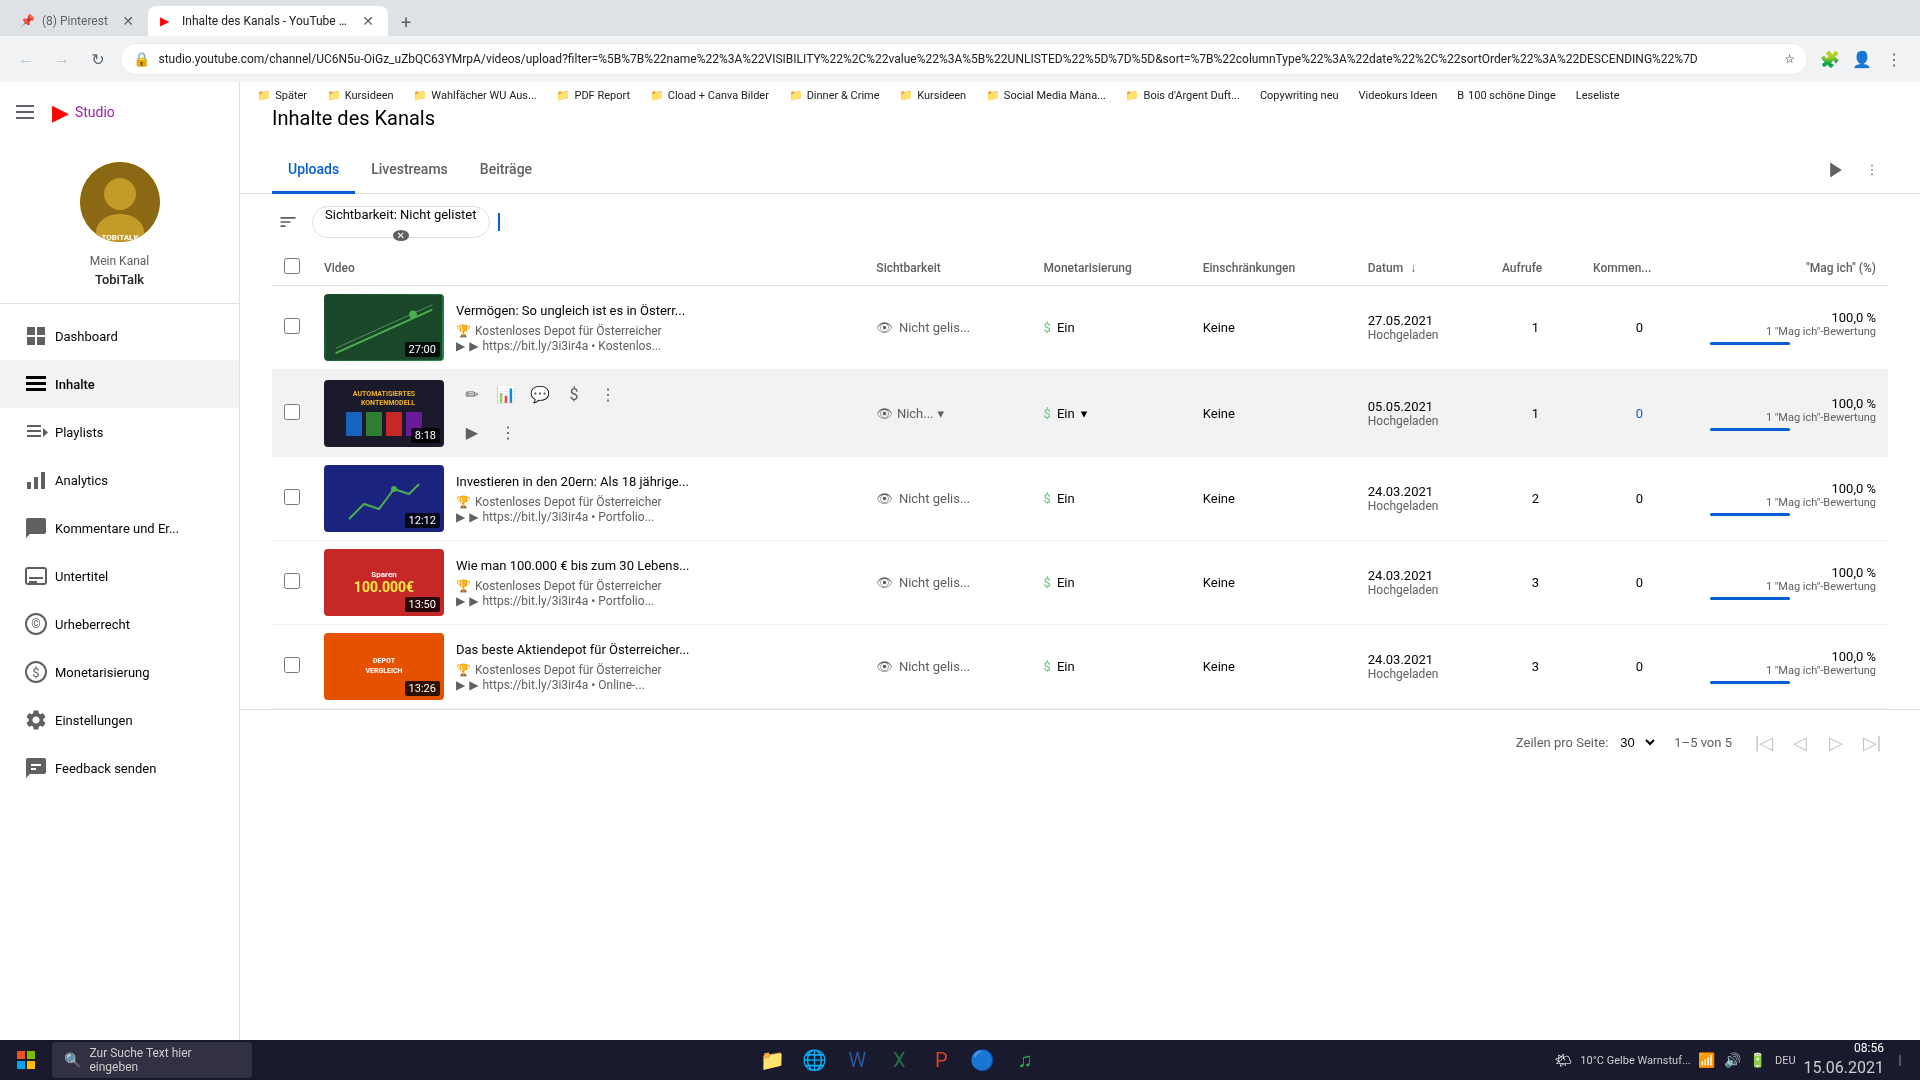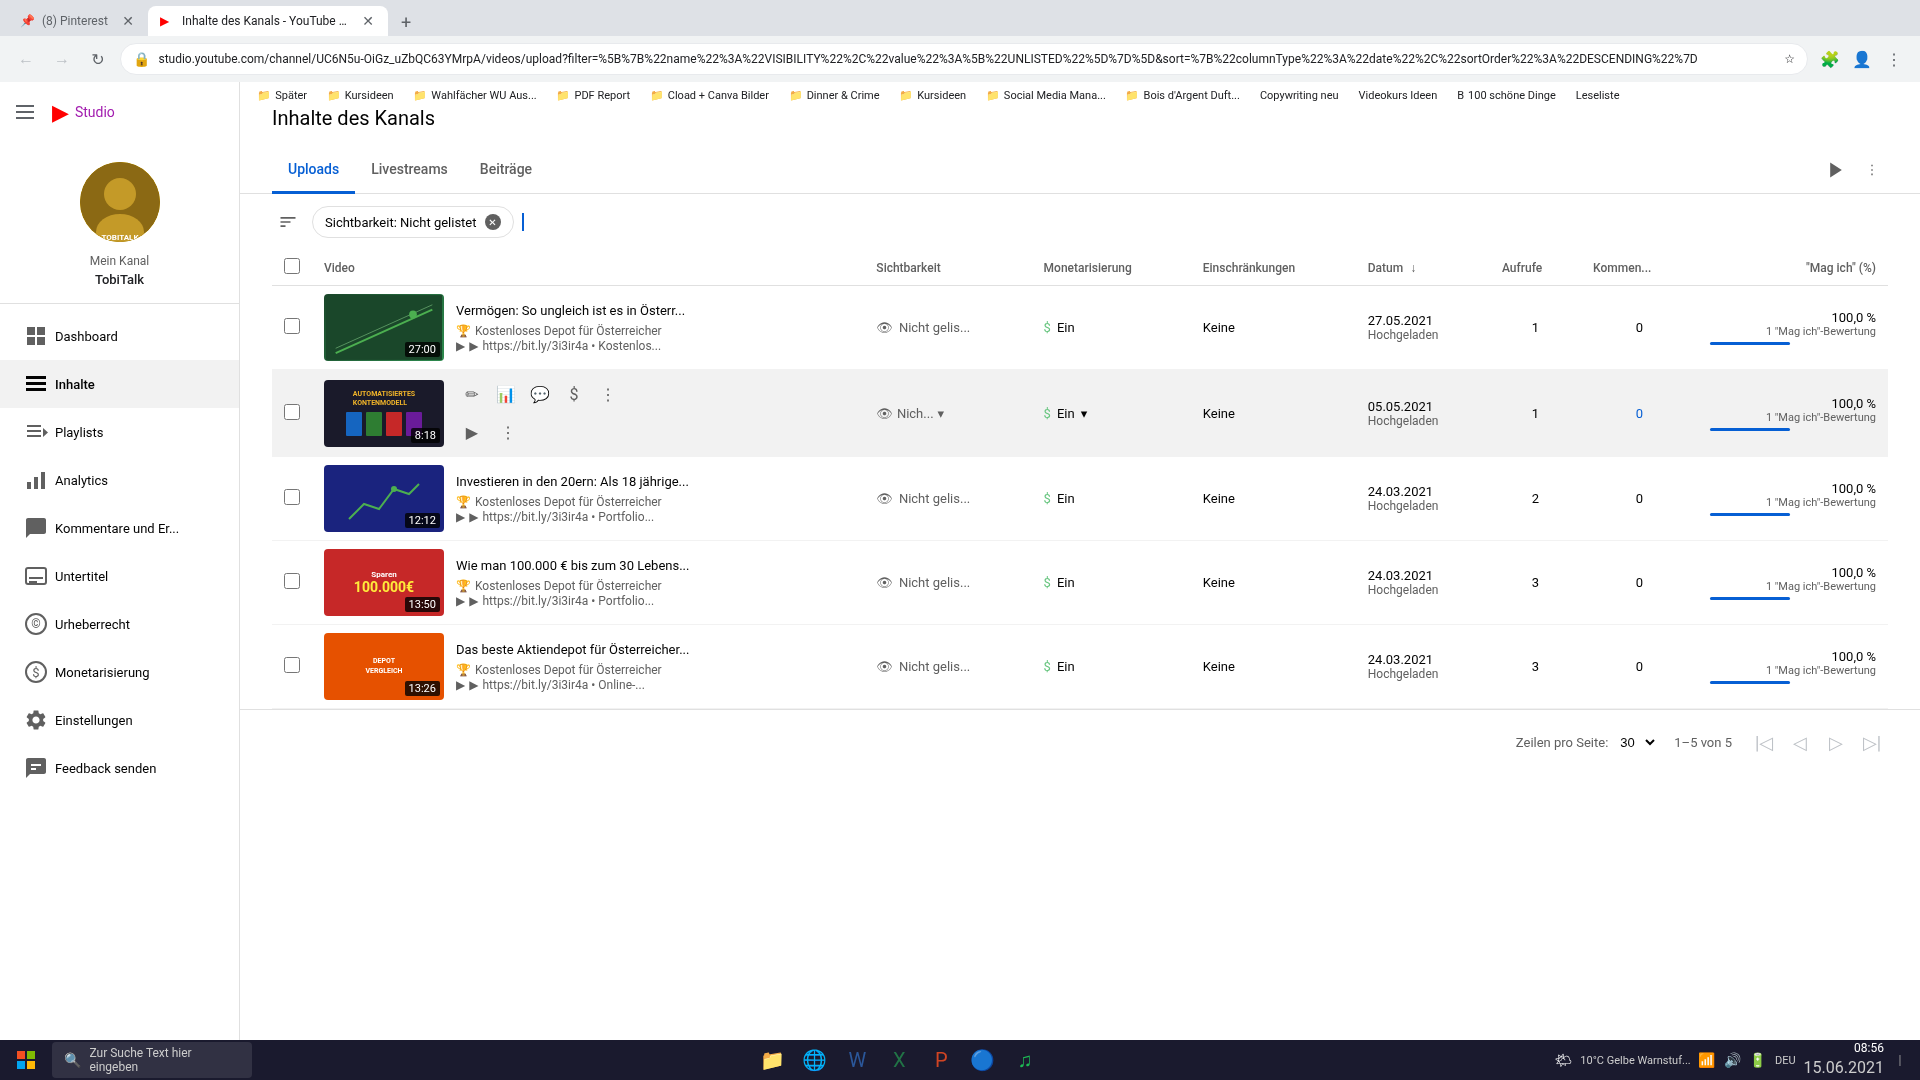--- a/index.html
+++ b/index.html
@@ -55,21 +55,21 @@
     .page-title { font-size: 20px; font-weight: 400; color: #030303; margin-bottom: 16px; }
     
     .tabs { display: flex; align-items: center; border-bottom: 1px solid #e0e0e0; padding: 0 32px; gap: 0; }
     .tab-item { height: 48px; padding: 0 16px; display: flex; align-items: center; font-size: 14px; font-weight: 500; color: #606060; cursor: pointer; border-bottom: 3px solid transparent; margin-bottom: -1px; }
     .tab-item.active { color: #065fd4; border-bottom-color: #065fd4; }
     .tab-actions { margin-left: auto; display: flex; align-items: center; gap: 4px; }
     .tab-action-btn { width: 32px; height: 32px; display: flex; align-items: center; justify-content: center; border-radius: 50%; cursor: pointer; color: #606060; }
 
     .filter-bar { padding: 12px 32px; display: flex; align-items: center; gap: 8px; }
     .filter-sort-btn { width: 32px; height: 32px; display: flex; align-items: center; justify-content: center; cursor: pointer; color: #606060; }
-    .filter-chip { display: flex; align-items: center; height: 32px; padding: 0 12px; border: 1px solid #e0e0e0; border-radius: 16px; font-size: 13px; color: #030303; gap: 8px; }
+    .filter-chip { display: flex; align-items: center; height: 32px; padding: 0 12px; border: 1px solid #e0e0e0; border-radius: 16px; font-size: 13px; color: #030303; gap: 8px; flex-direction: column; }
     .filter-chip-close { width: 16px; height: 16px; display: flex; align-items: center; justify-content: center; border-radius: 50%; background: #606060; color: #fff; font-size: 10px; cursor: pointer; }
 
     
     .table-container { padding: 0 32px; }
     .table { width: 100%; border-collapse: collapse; }
     .table th { padding: 8px 12px; font-size: 12px; font-weight: 500; color: #606060; text-align: left; border-bottom: 1px solid #e0e0e0; white-space: nowrap; cursor: pointer; }
     .table th:first-child { width: 40px; }
     .table th .sort-icon { display: inline; margin-left: 4px; }
     .table td { padding: 8px 12px; border-bottom: 1px solid #f2f2f2; vertical-align: middle; }
     .table tr.hovered td { background: #f2f2f2; }
@@ -487,21 +487,21 @@
           </tr>
 
           <tr class="hovered">
             <td class="checkbox-cell">
               <input type="checkbox" style="">
             </td>
             <td>
               <div class="video-cell">
                 <div class="video-thumb">
                   <div style="width:100%;height:100%;background:#1a1a2a;display:flex;flex-direction:column;align-items:center;justify-content:center;padding:4px;">
-                    <div style="color:#f0b429;font-size:7px;font-weight:bold;text-align:left;line-height:1.3;">AUTOMATISIERTES<br>KONTENMODELL</div>
+                    <div style="color:#f0b429;font-size:7px;font-weight:bold;text-align:right;line-height:1.3;">AUTOMATISIERTES<br>KONTENMODELL</div>
                     <div style="display:flex;gap:4px;margin-top:4px;">
                       <div style="width:16px;height:24px;background:#1565c0;border-radius:1px;"></div>
                       <div style="width:16px;height:24px;background:#2e7d32;border-radius:1px;"></div>
                       <div style="width:16px;height:24px;background:#c62828;border-radius:1px;"></div>
                       <div style="width:16px;height:24px;background:#6a1b9a;border-radius:1px;"></div>
                     </div>
                   </div>
                   <div class="video-duration">8:18</div>
                 </div>
                 <div class="video-info">

